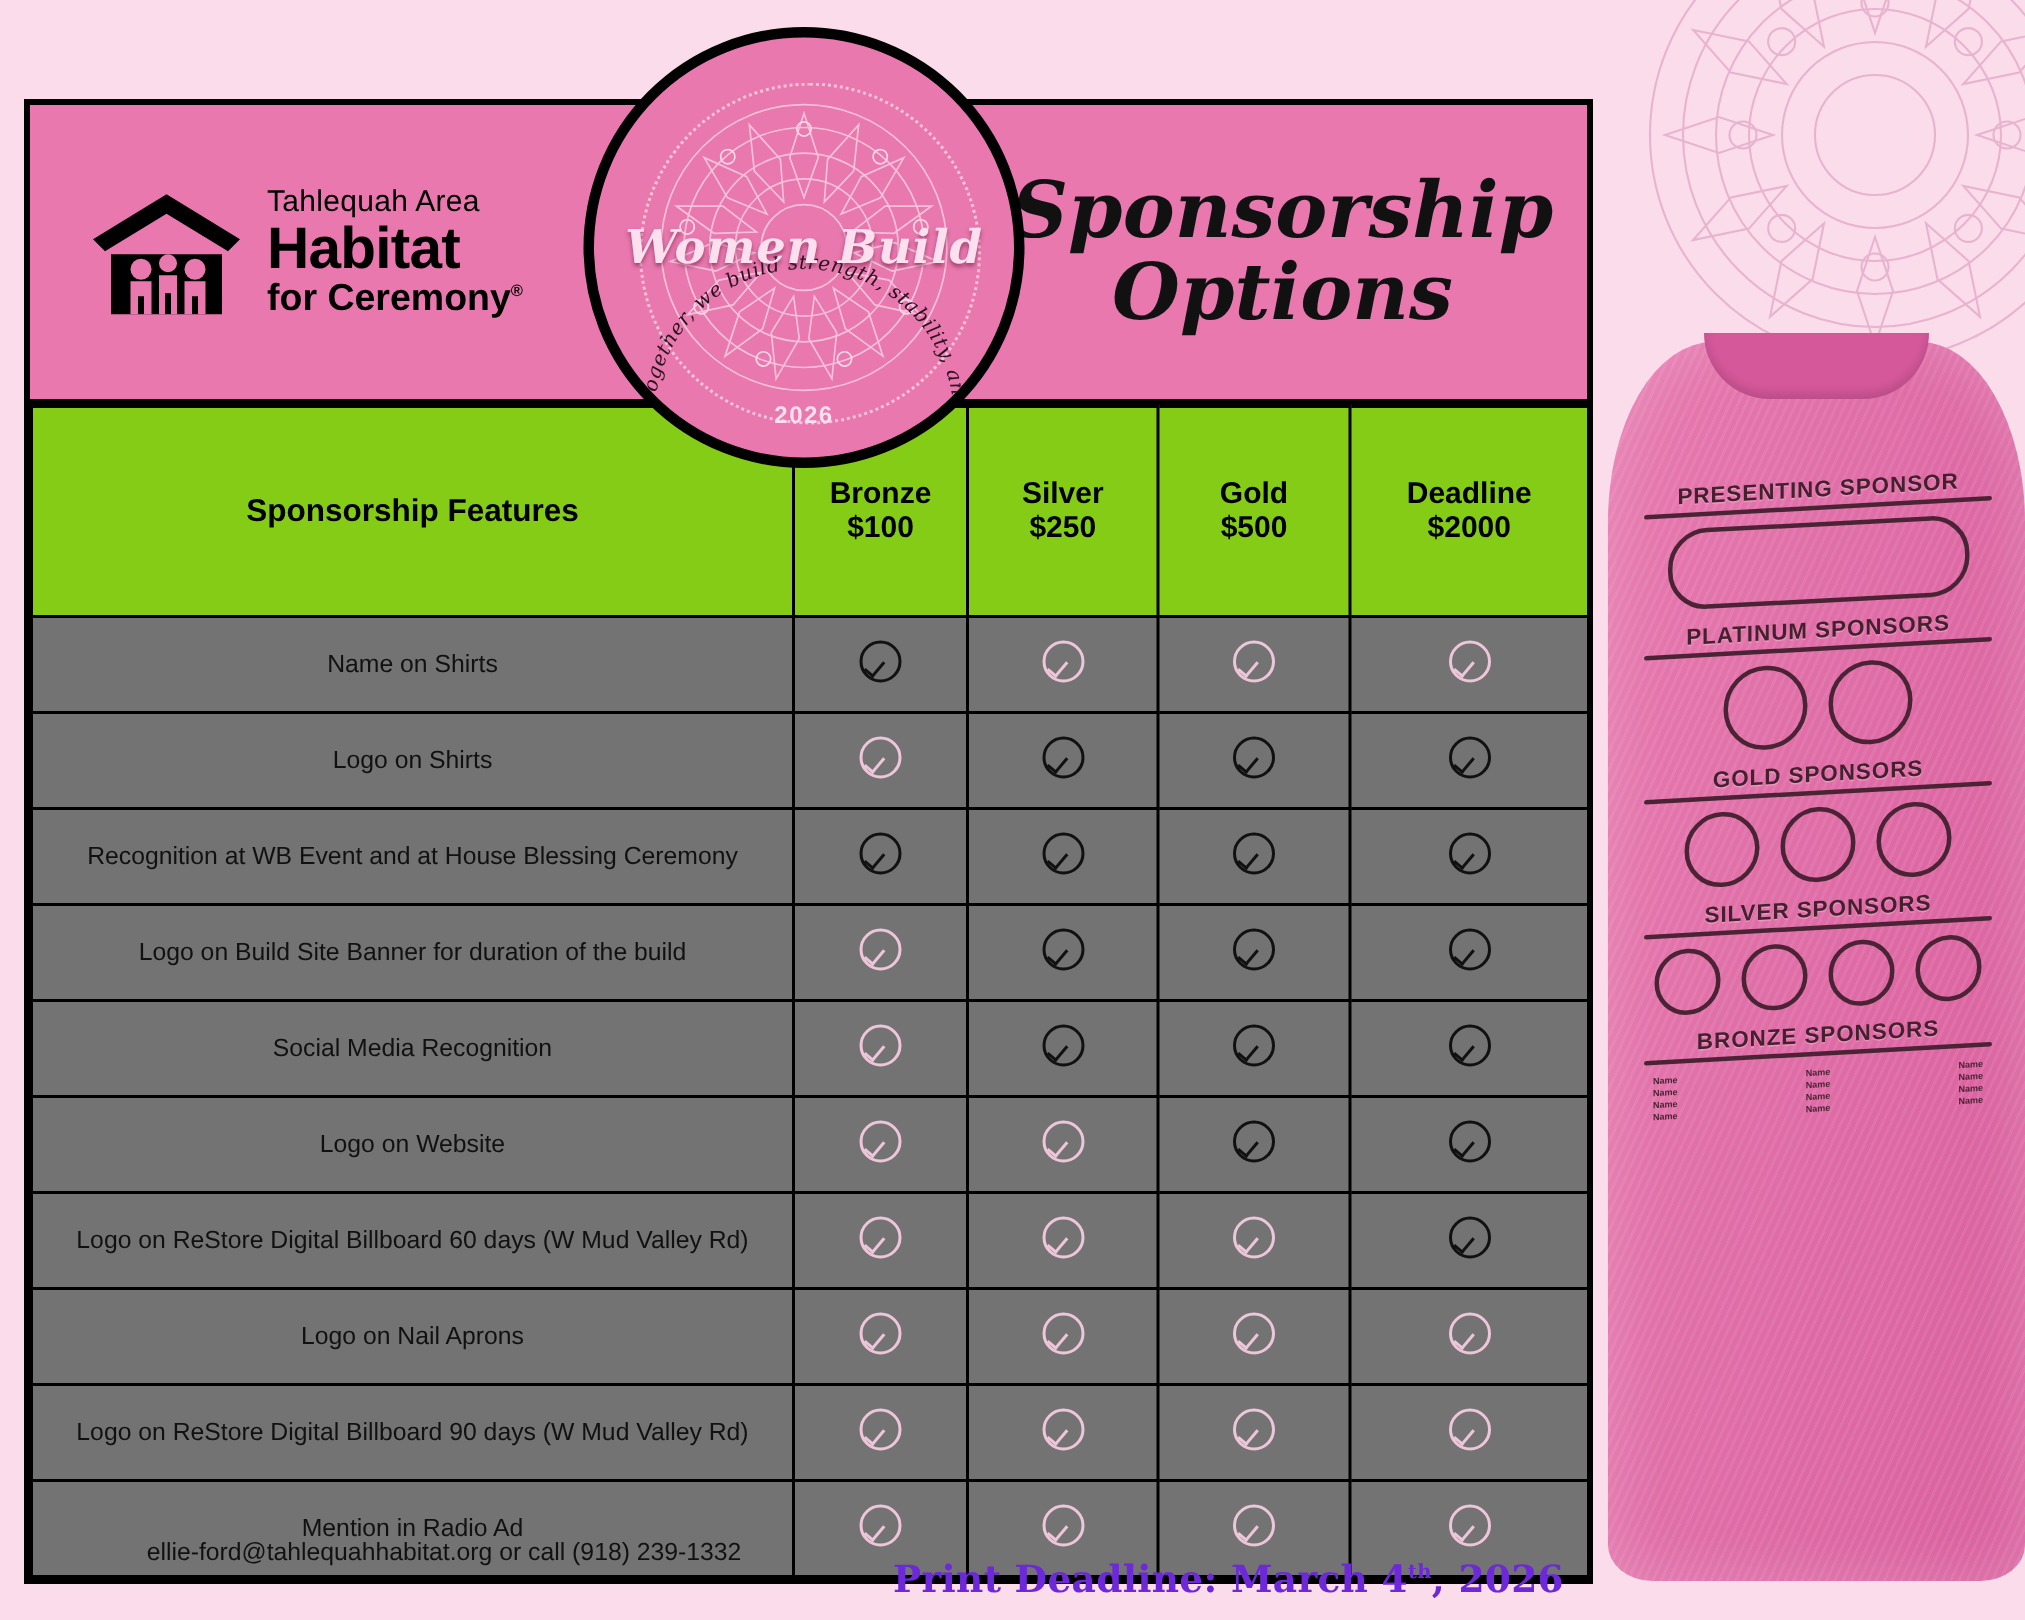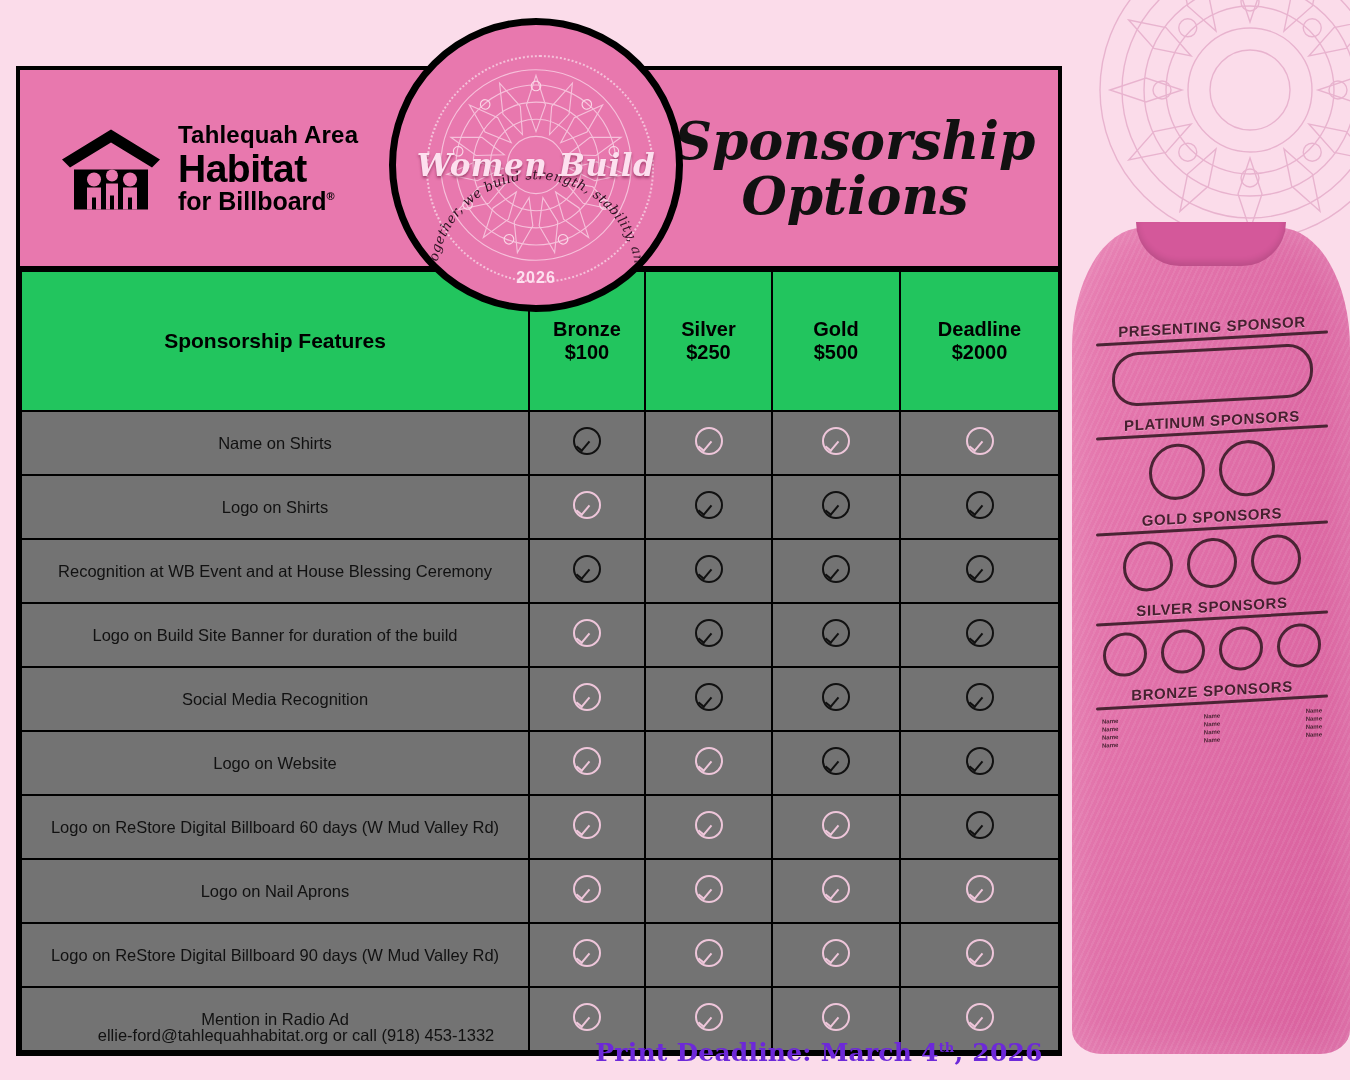--- a/index.html
+++ b/index.html
@@ -145,22 +145,22 @@
     display: flex;
     align-items: center;
     gap: 12px;
   }
   .logo-mark { width: 110px; height: 86px; }
   .logo-text {
     color: #000;
     line-height: 1;
   }
   .logo-text .l1 {
-    font-size: 24px;
-    font-weight: bold;
+    font-size: 20px;
+    font-weight: normal;
     letter-spacing: .2px;
   }
   .logo-text .l2 {
     font-size: 39px;
     font-weight: bold;
     letter-spacing: -.5px;
     margin-top: 2px;
   }
   .logo-text .l3 {
     font-size: 25px;
@@ -236,21 +236,21 @@
   table.sponsor-table {
     width: 100%;
     border-collapse: collapse;
     table-layout: fixed;
   }
   table.sponsor-table th,
   table.sponsor-table td {
     border: 2px solid #000;
   }
   thead th {
-    background: #22c55e;
+    background: #84cc16;
     color: #000;
     height: 136px;
     font-size: 20px;
     font-weight: bold;
     vertical-align: middle;
   }
   thead th.features-head { font-size: 21px; }
   thead th .tier-name { display: block; }
   thead th .tier-price { display: block; }
 
@@ -430,21 +430,21 @@
         <circle cx="38" cy="54" r="7" fill="#e878ae"></circle>
         <circle cx="56" cy="50" r="6" fill="#e878ae"></circle>
         <circle cx="74" cy="54" r="7" fill="#e878ae"></circle>
         <path d="M31 62 h14 v22 h-5 v-12 h-4 v12 h-5 z" fill="#e878ae"></path>
         <path d="M50 58 h12 v26 h-4 v-14 h-4 v14 h-4 z" fill="#e878ae"></path>
         <path d="M67 62 h14 v22 h-5 v-12 h-4 v12 h-5 z" fill="#e878ae"></path>
       </svg>
       <div class="logo-text">
         <div class="l1">Tahlequah Area</div>
         <div class="l2">Habitat</div>
-        <div class="l3"><span>for Billboard</span><sup>®</sup></div>
+        <div class="l3"><span>for Ceremony</span><sup>®</sup></div>
       </div>
     </div>
 
     <div class="sponsorship-title">
       <span>Sponsorship Options</span>
     </div>
   </div>
 
   <div class="seal">
     <svg viewBox="0 0 294 294">
@@ -595,18 +595,18 @@
           <td><span class="mark off"></span></td>
           <td><span class="mark off"></span></td>
           <td><span class="mark off"></span></td>
         </tr>
       </tbody>
   </table>
 </div>
 
 <div class="footer">
   <div class="contact">
-    <div class="l2">ellie-ford@tahlequahhabitat.org or call (918) 453-1332</div>
+    <div class="l2">ellie-ford@tahlequahhabitat.org or call (918) 239-1332</div>
   </div>
   <div class="deadline">
     <span>Print Deadline: March 4</span><sup>th</sup><span>, 2026</span>
   </div>
 </div>
 
 </body></html>

